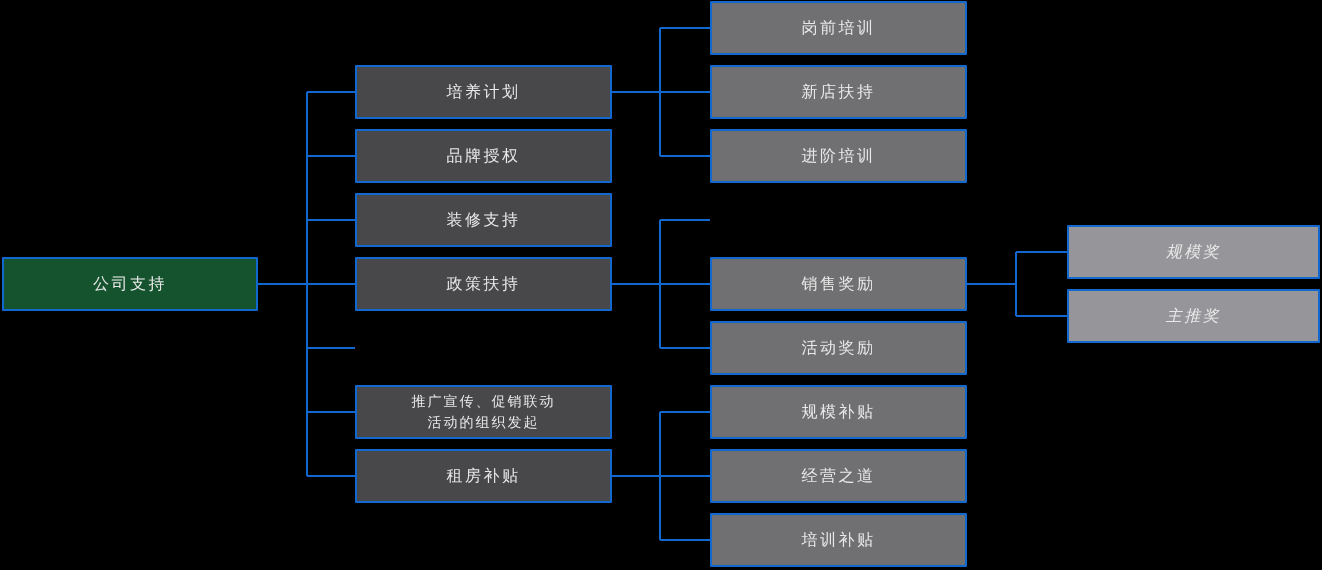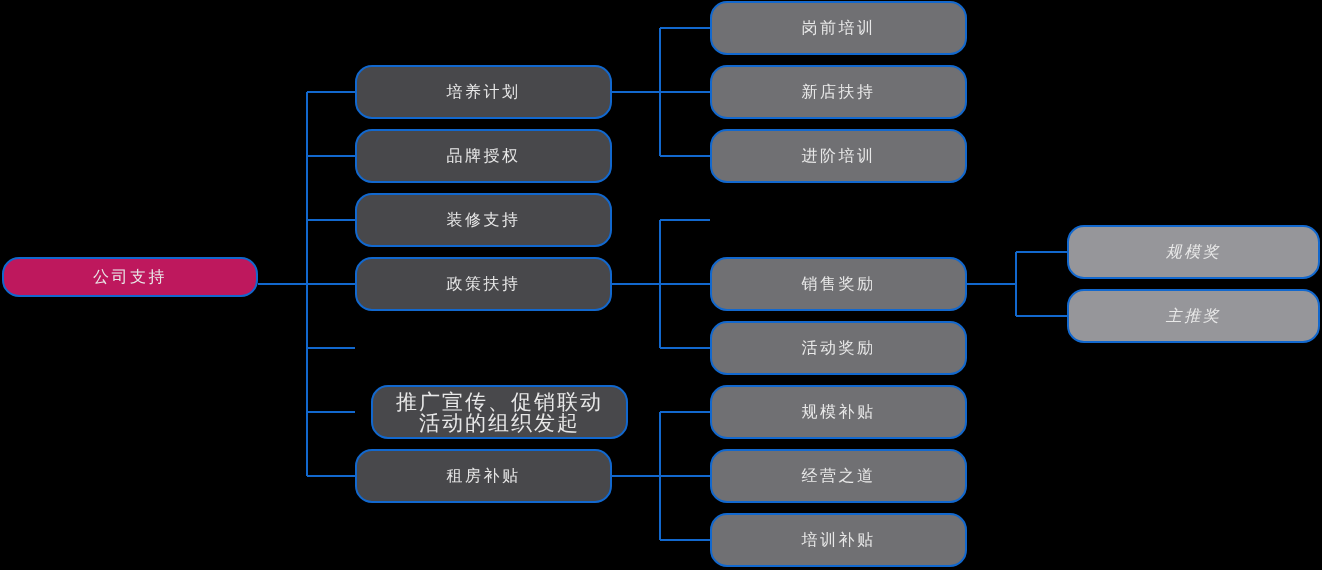--- a/index.html
+++ b/index.html
@@ -22,37 +22,37 @@
   }
   .link {
     stroke: #1268CE;
     stroke-width: 2;
     fill: none;
   }
   .node {
     position: absolute;
     box-sizing: border-box;
     border: 2px solid #1268CE;
-    border-radius: 17px;
+    border-radius: 1px;
     display: flex;
     align-items: center;
     justify-content: center;
     text-align: center;
     color: #E8E8E8;
     font-size: 16px;
     letter-spacing: 2.5px;
     line-height: 20px;
     white-space: pre-line;
     cursor: default;
   }
-  .lvl0 { background: #be185d; left: 2px;    top: 257px; width: 256px; height: 40px; }
+  .lvl0 { background: #14532d; left: 2px;    top: 257px; width: 256px; height: 54px; }
   .lvl1 { background: #48484B; left: 355px;  width: 257px; height: 54px; }
   .lvl2 { background: #707073; left: 710px;  width: 257px; height: 54px; }
   .lvl3 { background: #96969A; left: 1067px; width: 253px; height: 54px; font-style: italic; }
-  .multiline { font-size: 21px; line-height: 21px; letter-spacing: 2px; margin-left: 16px; }
+  .multiline { font-size: 14px; line-height: 21px; letter-spacing: 2px; }
 </style>
 </head>
 <body>
 
 <div id="canvas">
 
   <svg id="links" viewBox="0 0 1322 570" xmlns="http://www.w3.org/2000/svg">
     <path class="link" d="M258 284 H307 M307 92 V476 M307 92 H355 M307 156 H355 M307 220 H355 M307 284 H355 M307 348 H355 M307 412 H355 M307 476 H355"></path>
     <path class="link" d="M612 92 H660 M660 28 V156 M660 28 H710 M660 92 H710 M660 156 H710"></path>
     <path class="link" d="M612 284 H660 M660 220 V348 M660 220 H710 M660 284 H710 M660 348 H710"></path>

